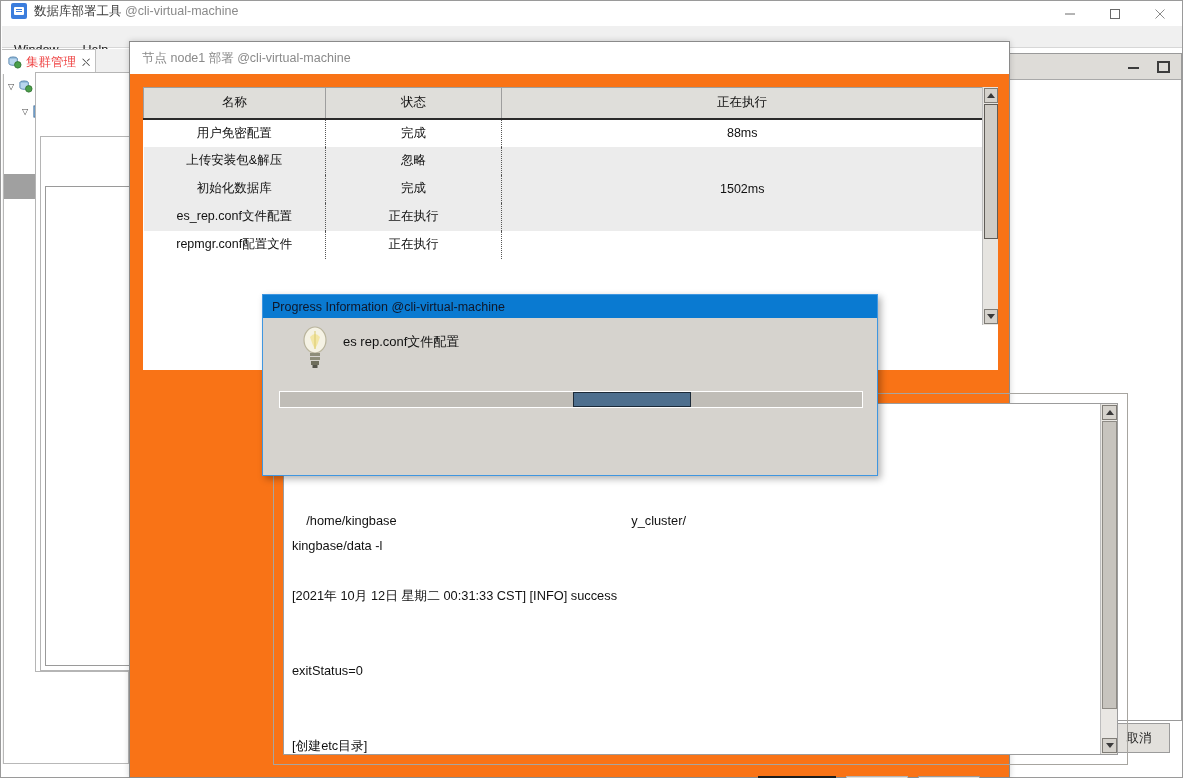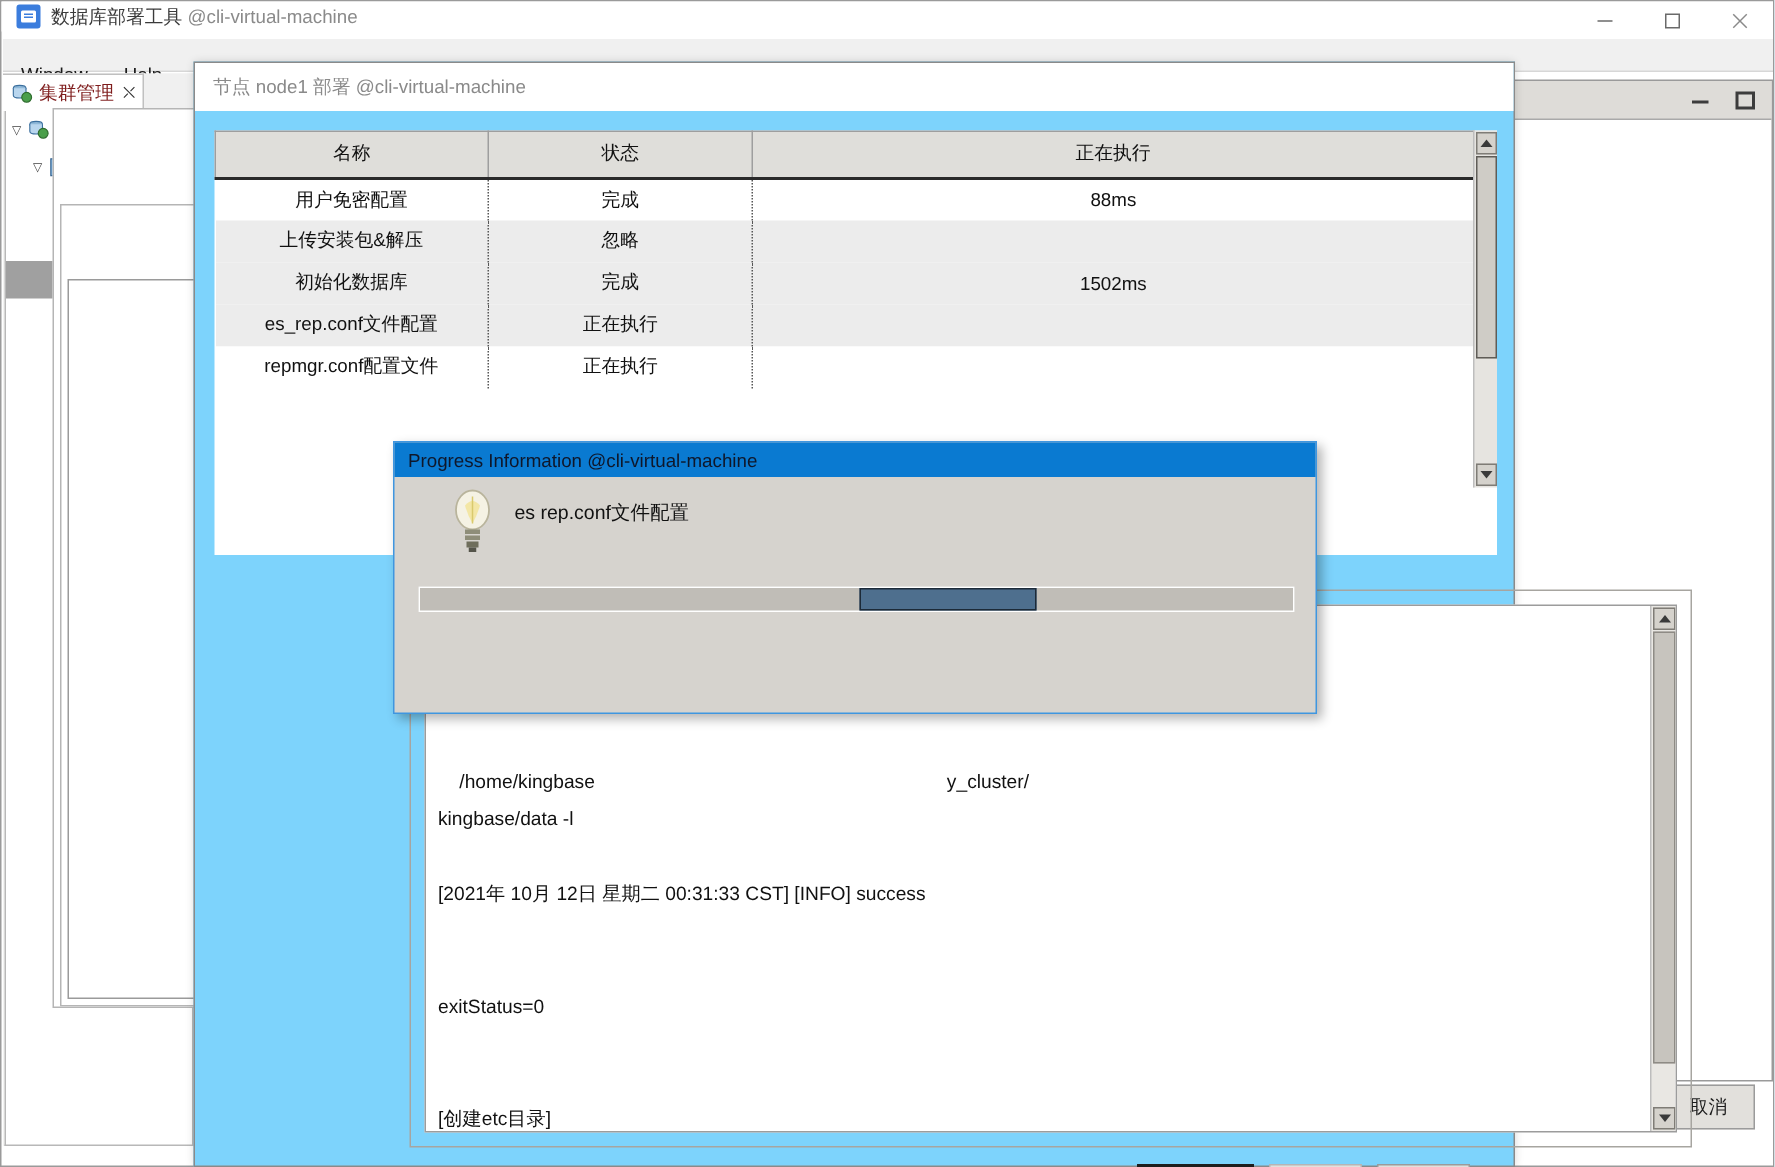--- a/index.html
+++ b/index.html
@@ -73,21 +73,21 @@
     background: #f0f0f0;
   }
   .tab-active {
     position: absolute; left: 0; top: 0; height: 25px;
     background: #ffffff;
     border-top: 1px solid #c0c0c0;
     border-right: 1px solid #c0c0c0;
     display: flex; align-items: center; padding: 0 5px 0 5px; gap: 4px;
     white-space: nowrap;
   }
-  .tab-label { font-size: 12.5px; color: #7f1d1d; }
+  .tab-label { font-size: 12.5px; color: #ef4444; }
   .tab-close { font-size: 11px; color: #333; margin-left: 2px; }
   .tree-icon { width: 15px; height: 15px; flex: none; }
 
   .tree-panel {
     position: absolute; left: 1px; top: 25px; width: 126px; height: 690px;
     background: #ffffff;
     border: 1px solid #b8b8b8;
     border-top: none;
     overflow: hidden;
   }
@@ -167,21 +167,21 @@
   .bg-btn-hidden {
     position: absolute; left: 986px; top: 722px;
     width: 62px; height: 30px;
     background: #e2e0dc; border: 1px solid #9b9b9b;
   }
 
   
   .deploy-dialog {
     position: absolute; left: 129px; top: 41px;
     width: 881px; height: 737px;
-    background: #7dd3fc;
+    background: #f97316;
     border: 1px solid #8a8a8a;
     box-shadow: 0 0 6px rgba(0,0,0,0.18);
   }
   .deploy-titlebar {
     position: absolute; left: 0; top: 0; width: 879px; height: 32px;
     background: #ffffff;
     display: flex; align-items: center; padding-left: 12px;
   }
   .deploy-title { font-size: 12.5px; color: #8a8a8a; }
 

